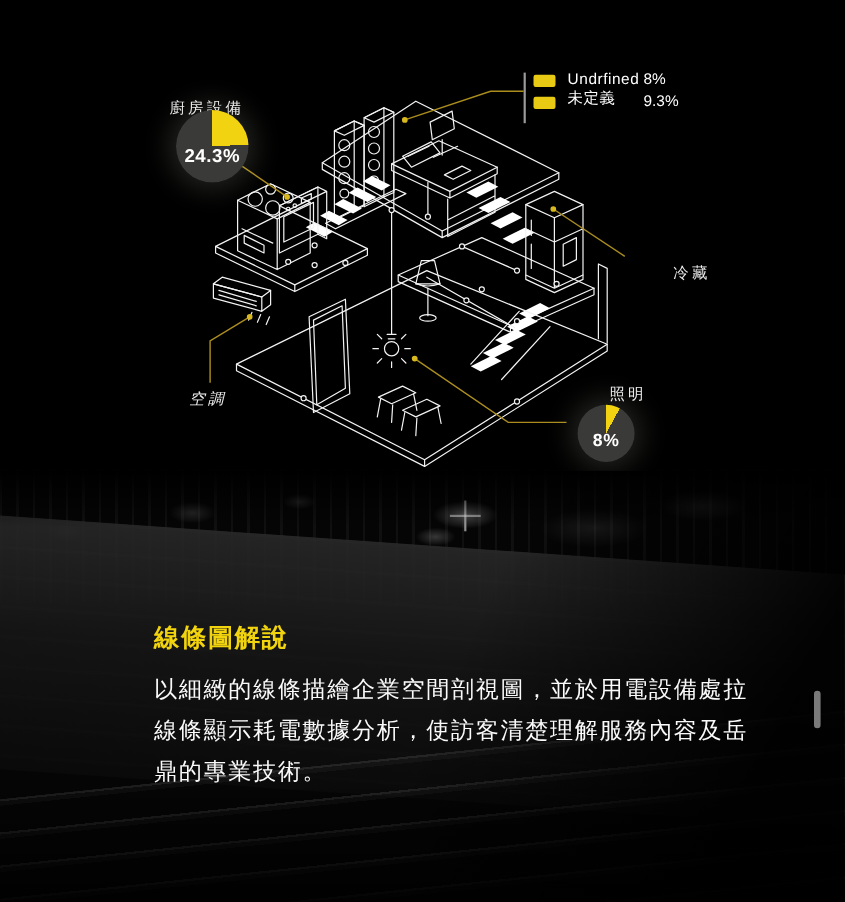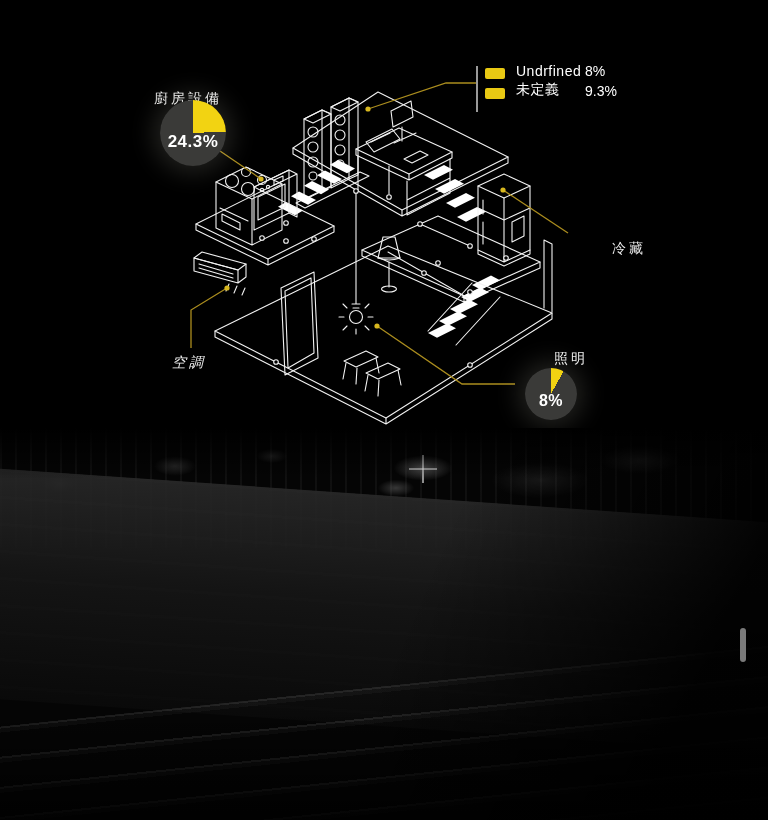--- a/index.html
+++ b/index.html
@@ -238,15 +238,19 @@
     </div>
   </section>
 
   <section class="photo">
     <div class="ph-lights"></div>
     <div class="ph-star"></div>
     <div class="ph-bank"></div>
     <div class="ph-road"></div>
     <div class="ph-shade"></div>
     <div class="ph-post"></div>
+    <div class="copy">
+      <h2>線條圖解說</h2>
+      <p>以細緻的線條描繪企業空間剖視圖，並於用電設備處拉線條顯示耗電數據分析，使訪客清楚理解服務內容及岳鼎的專業技術。</p>
+    </div>
   </section>
 
 </div>
 
 </body></html>

